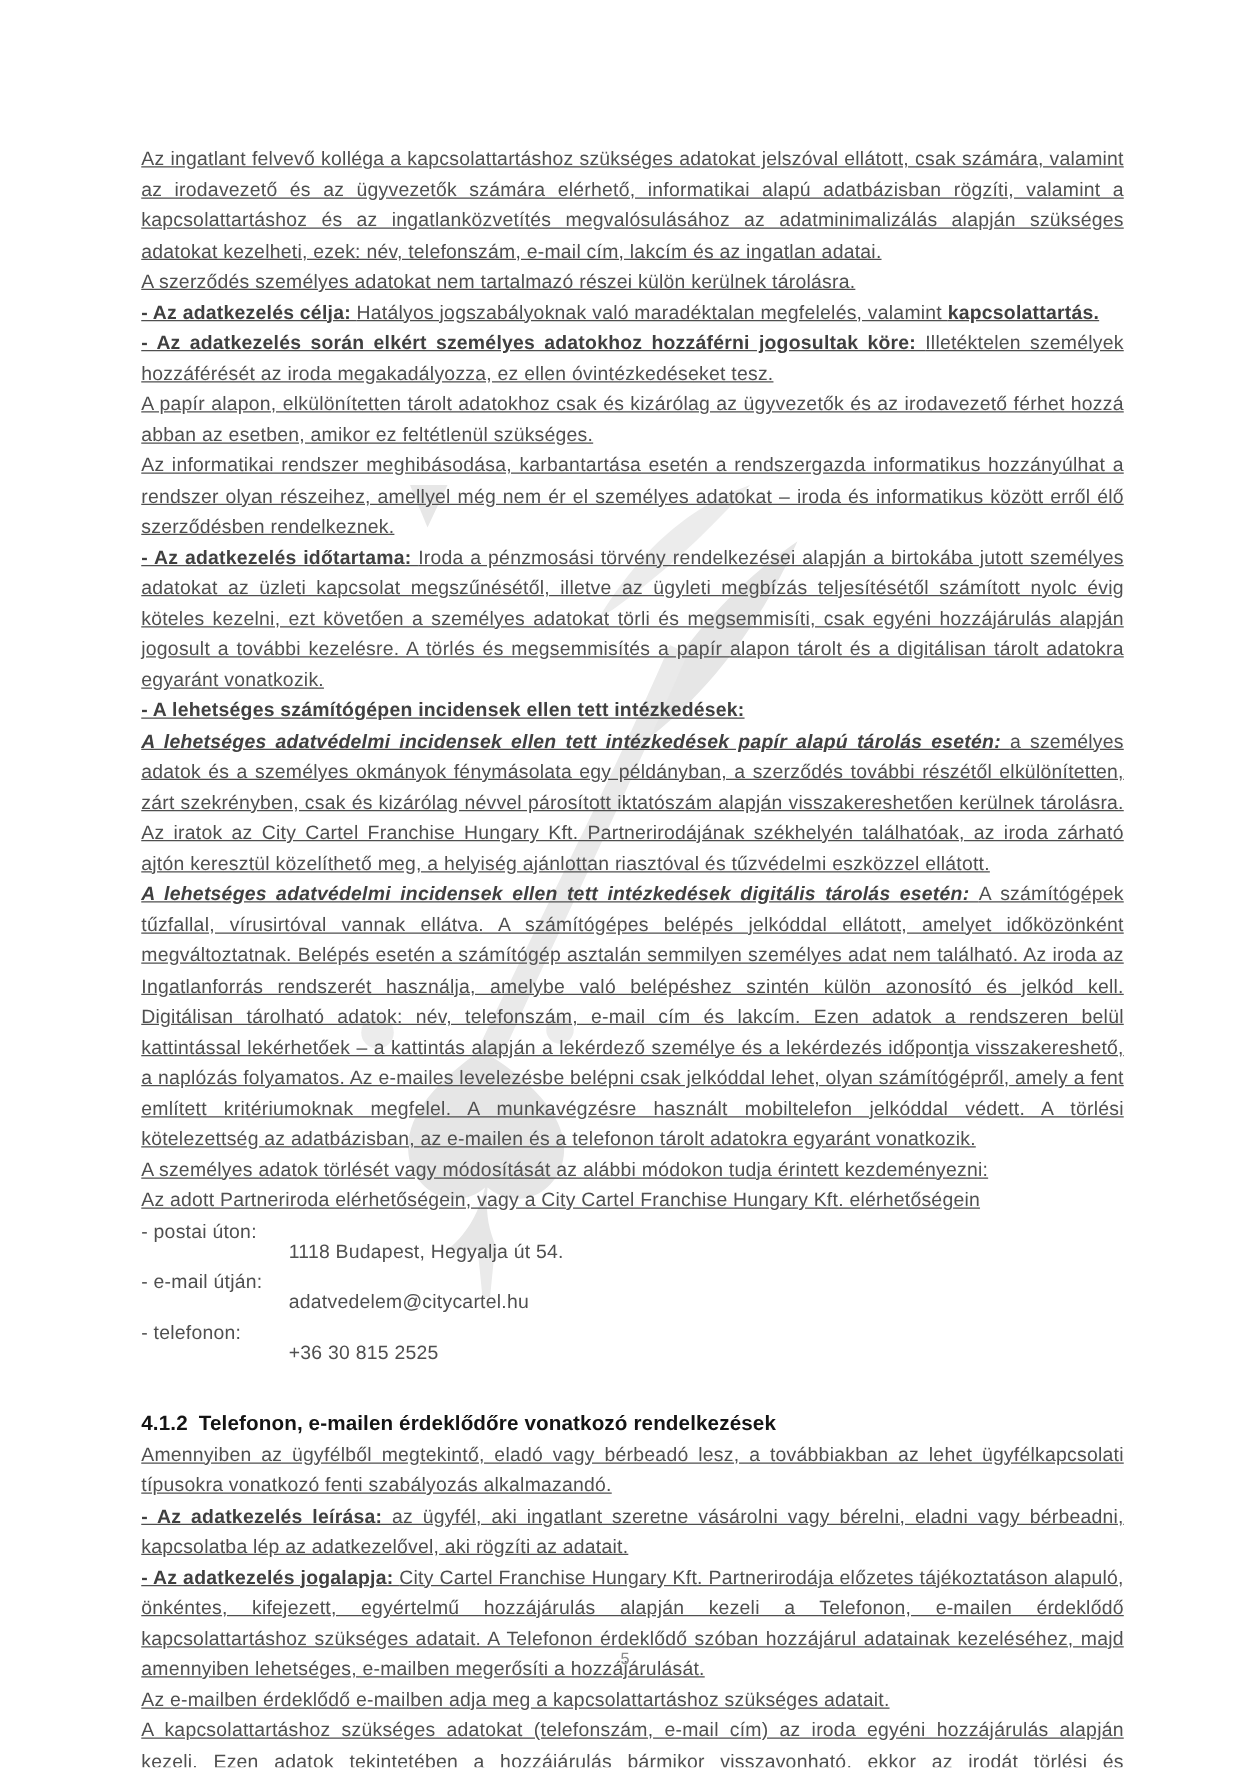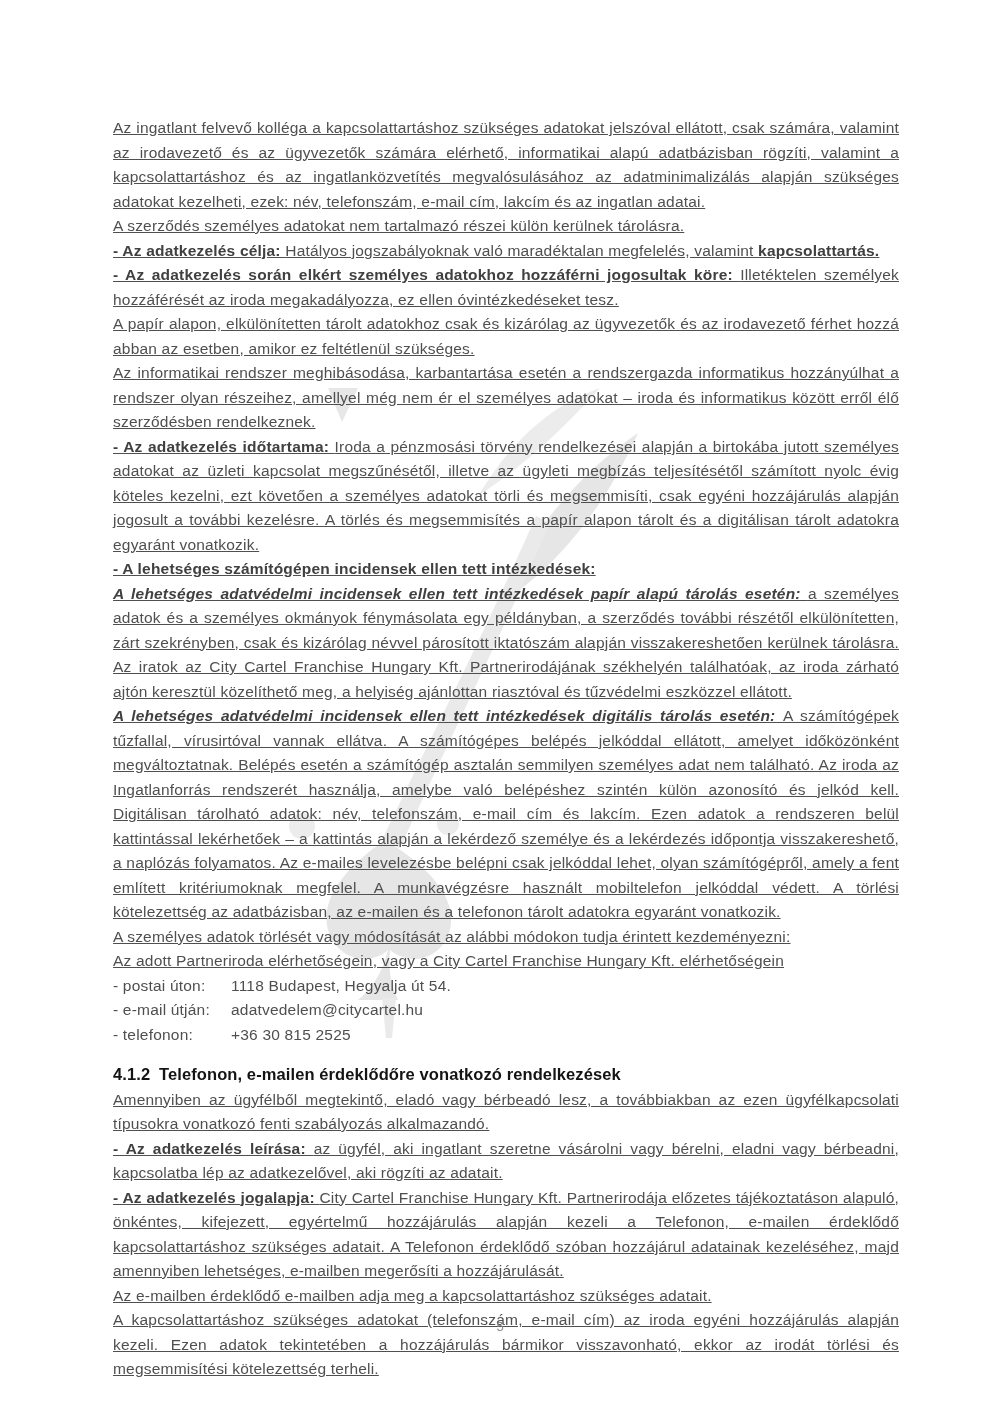--- a/index.html
+++ b/index.html
@@ -38,30 +38,30 @@
   .bold {
     font-weight: 700;
     color: #404040;
   }
   .bolditalic {
     font-weight: 700;
     font-style: italic;
     color: #404040;
   }
   .heading {
-    margin: 15px 0 1px 0;
+    margin: 32px 0 1px 0;
     font-weight: 700;
     color: #141414;
     font-size: 16.5px;
     letter-spacing: 0.1px;
   }
   .hnum { display: inline-block; min-width: 46px; }
   .contact-row { display: flex; }
   .clab { flex: 0 0 118px; }
-  .cval { flex: 1 1 auto; }
+  .cval { flex: 1 1 auto; margin-top: 16px; }
   .page-number {
     position: absolute;
     left: 0;
     right: 0;
     bottom: 80px;
     text-align: center;
     color: #8c8c8c;
     font-size: 13px;
     z-index: 2;
   }
@@ -106,21 +106,21 @@
       </div>
       <div class="contact-row">
         <span class="clab">- e-mail útján:</span>
         <span class="cval">adatvedelem@citycartel.hu</span>
       </div>
       <div class="contact-row">
         <span class="clab">- telefonon:</span>
         <span class="cval">+36 30 815 2525</span>
       </div>
       <div class="heading"><span class="hnum">4.1.2</span><span>Telefonon, e-mailen érdeklődőre vonatkozó rendelkezések</span></div>
-      <p class="para"><span>Amennyiben az ügyfélből megtekintő, eladó vagy bérbeadó lesz, a továbbiakban az ezen ügyfélkapcsolati típusokra vonatkozó fenti szabályozás alkalmazandó.</span></p>
+      <p class="para"><span>Amennyiben az ügyfélből megtekintő, eladó vagy bérbeadó lesz, a továbbiakban az lehet ügyfélkapcsolati típusokra vonatkozó fenti szabályozás alkalmazandó.</span></p>
       <p class="para"><span class="bold">- Az adatkezelés leírása: </span><span>az ügyfél, aki ingatlant szeretne vásárolni vagy bérelni, eladni vagy bérbeadni, kapcsolatba lép az adatkezelővel, aki rögzíti az adatait.</span></p>
       <p class="para"><span class="bold">- Az adatkezelés jogalapja: </span><span>City Cartel Franchise Hungary Kft. Partnerirodája előzetes tájékoztatáson alapuló, önkéntes, kifejezett, egyértelmű hozzájárulás alapján kezeli a Telefonon, e-mailen érdeklődő kapcsolattartáshoz szükséges adatait. A Telefonon érdeklődő szóban hozzájárul adatainak kezeléséhez, majd amennyiben lehetséges, e-mailben megerősíti a hozzájárulását.</span></p>
       <p class="para"><span>Az e-mailben érdeklődő e-mailben adja meg a kapcsolattartáshoz szükséges adatait.</span></p>
       <p class="para"><span>A kapcsolattartáshoz szükséges adatokat (telefonszám, e-mail cím) az iroda egyéni hozzájárulás alapján kezeli. Ezen adatok tekintetében a hozzájárulás bármikor visszavonható, ekkor az irodát törlési és megsemmisítési kötelezettség terheli.</span></p>
     </div>
 
   <div class="page-number">5</div>
 </div>
 
 </body></html>

